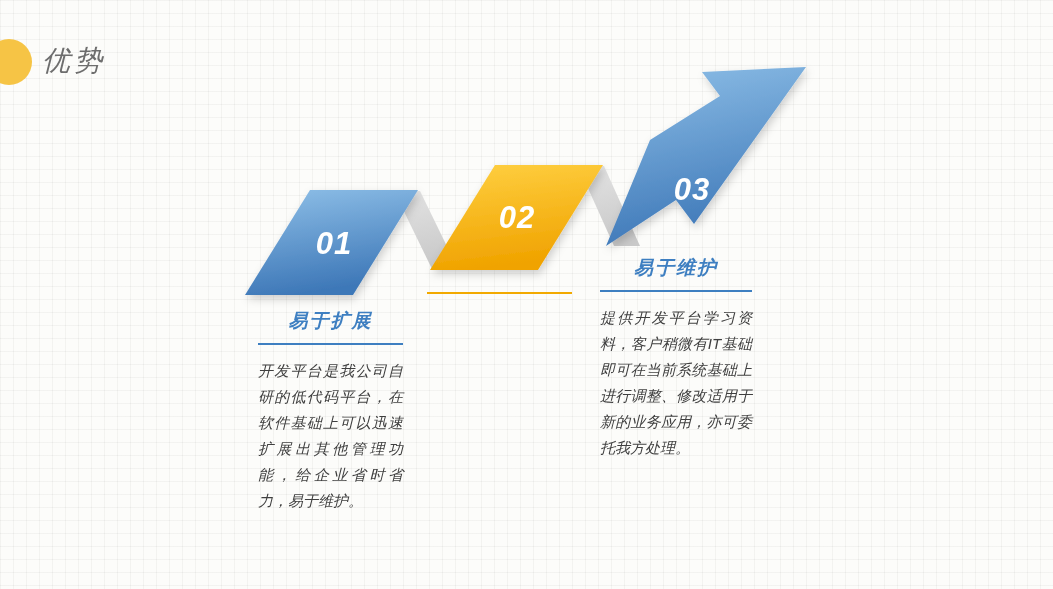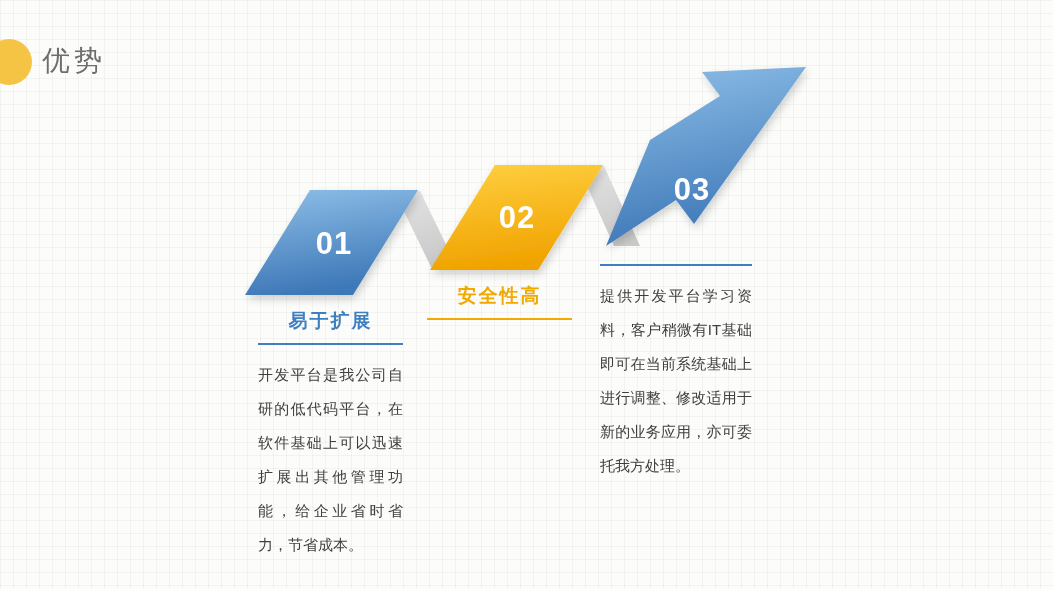--- a/index.html
+++ b/index.html
@@ -9,20 +9,21 @@
     position: relative;
     width: 1053px;
     height: 589px;
     overflow: hidden;
     background-color: #fcfcfa;
     background-image:
       linear-gradient(rgba(100,100,90,0.06) 1px, transparent 1px),
       linear-gradient(90deg, rgba(100,100,90,0.06) 1px, transparent 1px);
     background-size: 13px 13px;
     font-family: "Liberation Sans", "DejaVu Sans", sans-serif;
+    font-style: italic;
   }
 
   .accent-circle {
     position: absolute;
     left: -14px;
     top: 39px;
     width: 46px;
     height: 46px;
     border-radius: 50%;
     background: var(--accent, #F6C445);
@@ -63,21 +64,21 @@
     color: var(--accent, #3E7FC1);
   }
   .step-rule {
     height: 2px;
     margin-top: 9px;
     background: var(--accent, #3E7FC1);
   }
   .step-desc {
     margin-top: 13px;
     font-size: 15px;
-    line-height: 34px;
+    line-height: 26px;
     color: #3f3f3f;
     text-align: justify;
     text-justify: inter-ideograph;
   }
 
   #col1 { left: 258px; top: 308px; width: 145px; }
   #col2 { left: 427px; top: 283px; width: 145px; }
   #col3 { left: 600px; top: 255px; width: 152px; }
 </style>
 </head>
@@ -116,26 +117,26 @@
     <polygon fill="url(#gBlue)" filter="url(#ds)" points="606,246 650,140 720,96 702,72 806,67 694,224 676,200"></polygon>
 
     <text class="step-number" x="334" y="254" text-anchor="middle" style="--accent: #FFFFFF;">01</text>
     <text class="step-number" x="517" y="228" text-anchor="middle" style="--accent: #FFFFFF;">02</text>
     <text class="step-number" x="692" y="200" text-anchor="middle" style="--accent: #FFFFFF;">03</text>
   </svg>
 
   <div class="step-col" id="col1" style="--accent: #3E7FC1;">
     <div class="step-label">易于扩展</div>
     <div class="step-rule"></div>
-    <div class="step-desc">开发平台是我公司自研的低代码平台，在软件基础上可以迅速扩展出其他管理功能，给企业省时省力，节省成本。</div>
+    <div class="step-desc">开发平台是我公司自研的低代码平台，在软件基础上可以迅速扩展出其他管理功能，给企业省时省力，易于维护。</div>
   </div>
 
   <div class="step-col" id="col2" style="--accent: #F2A900;">
-    <div class="step-label">安全性高</div>
     <div class="step-rule"></div>
   </div>
 
   <div class="step-col" id="col3" style="--accent: #3E7FC1;">
+    <div class="step-label">易于维护</div>
     <div class="step-rule"></div>
     <div class="step-desc">提供开发平台学习资料，客户稍微有IT基础即可在当前系统基础上进行调整、修改适用于新的业务应用，亦可委托我方处理。</div>
   </div>
 
 </div>
 
 </body></html>

